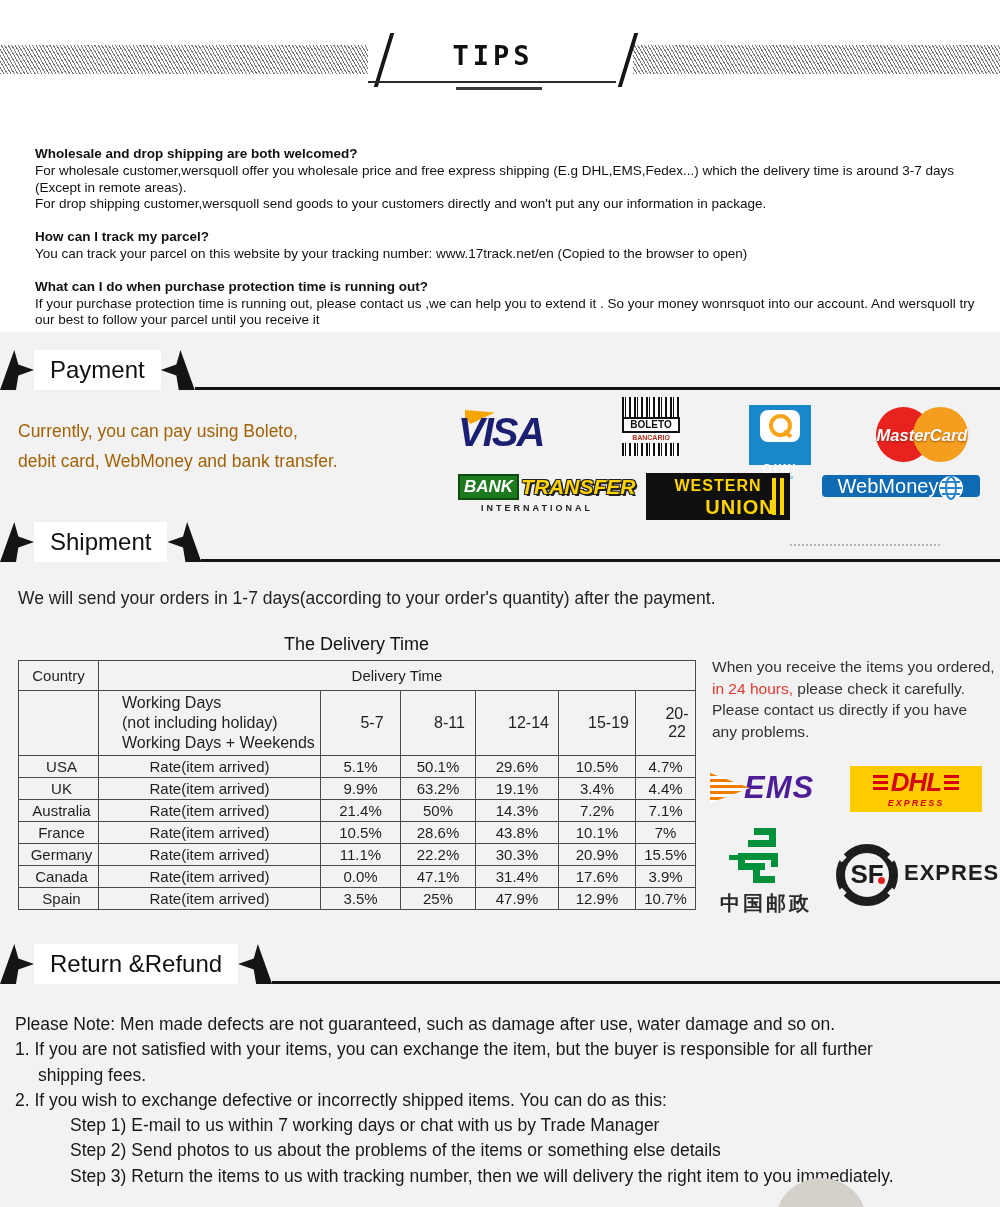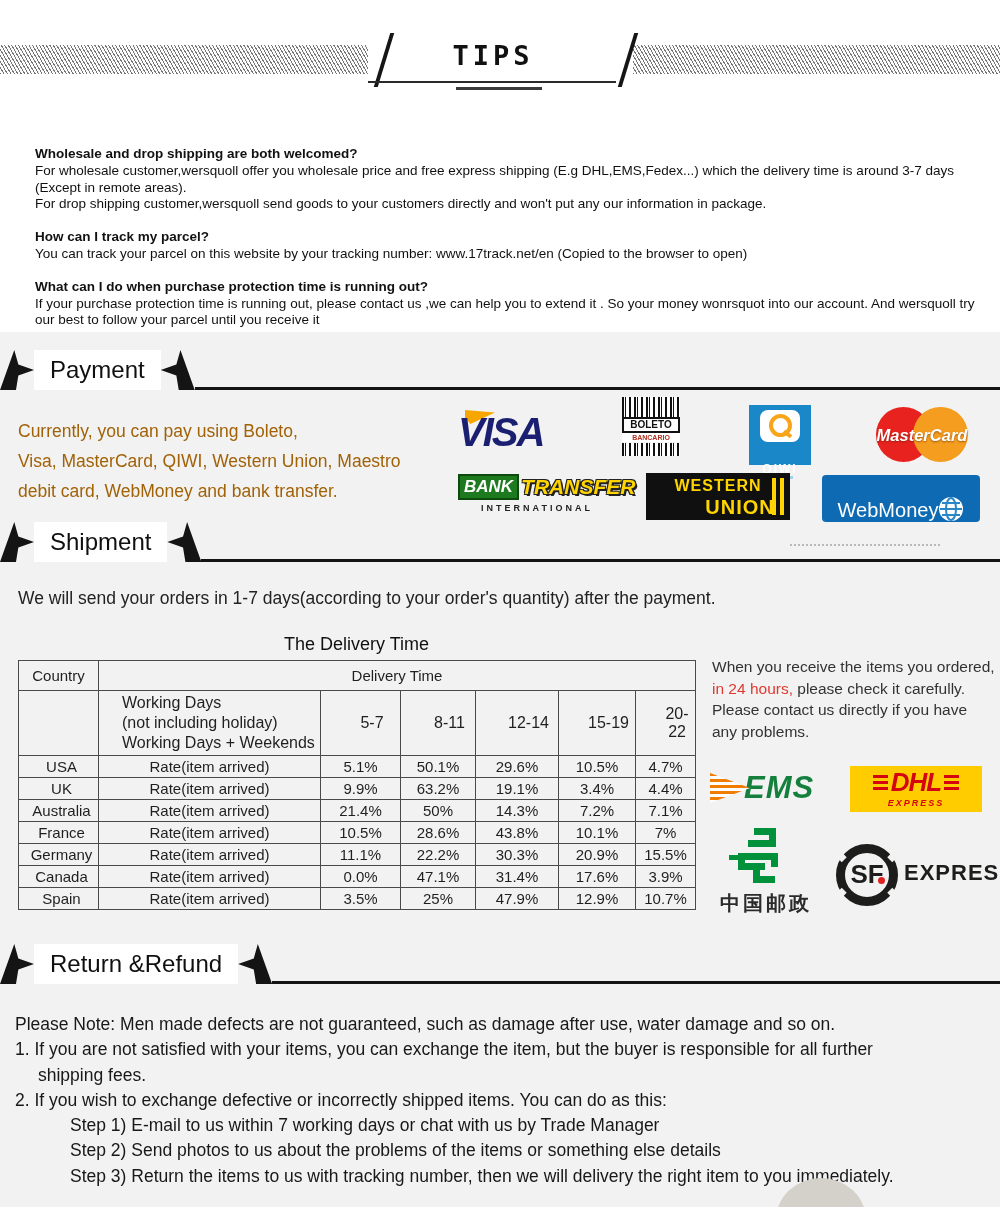--- a/index.html
+++ b/index.html
@@ -81,22 +81,22 @@
   .intl-word{font-size:9px;letter-spacing:3px;color:#222;font-weight:bold;text-align:center;margin-top:3px;}
   
   .wu{left:646px;top:473px;width:144px;height:47px;background:#101010;color:#ffd400;
       font-weight:bold;text-align:center;position:absolute;}
   .wu-l1{font-size:16px;line-height:22px;letter-spacing:1px;margin-top:2px;}
   .wu-l2{font-size:20px;line-height:20px;letter-spacing:1px;padding-left:44px;}
   .wu-bar{position:absolute;top:5px;bottom:5px;width:4px;background:#ffd400;}
   .wu-b1{right:14px;}
   .wu-b2{right:6px;}
   
-  .wm{left:822px;top:475px;width:158px;height:47px;background:#0e6ab3;border-radius:4px;
-      display:flex;align-items:flex-end;justify-content:center;}
+  .wm{left:822px;top:475px;width:158px;height:22px;background:#0e6ab3;border-radius:4px;
+      display:flex;align-items:flex-start;justify-content:center;}
   .wm-word{color:#fff;font-size:20px;}
   .wm-globe{flex:0 0 auto;}
 
   
   .ship-intro{position:absolute;left:18px;top:588px;font-size:17.5px;color:#222;}
   .tbl-title{position:absolute;left:18px;top:634px;width:677px;text-align:center;font-size:18px;color:#111;}
   table.delivery{position:absolute;left:18px;top:660px;border-collapse:collapse;table-layout:fixed;width:677px;}
   table.delivery td,table.delivery th{border:1px solid #4a4a4a;font-weight:normal;font-size:15px;
       color:#1f1f1f;text-align:center;vertical-align:middle;padding:0;}
   table.delivery .h1{height:30px;font-size:16px;margin-left:48px;}
@@ -105,21 +105,21 @@
   table.delivery .dr td{height:21px;}
   table.delivery .cc{text-align:center;padding-left:6px;margin-top:20px;}
 
   .notice{position:absolute;left:712px;top:656px;width:284px;font-size:15.5px;line-height:21.5px;color:#333;}
   .notice .red{color:#e0392f;}
 
   
   .ems{left:710px;top:770px;width:110px;height:36px;display:flex;align-items:center;}
   .ems-arrow{width:40px;height:30px;background:repeating-linear-gradient(180deg,#f07d00 0 3px,#fdfdfd 3px 6px);
              clip-path:polygon(0 0,100% 50%,0 100%);}
-  .ems-word{margin-left:-6px;font-style:italic;font-weight:bold;font-size:31px;color:#15803d;letter-spacing:1px;}
+  .ems-word{margin-left:-6px;font-style:italic;font-weight:bold;font-size:31px;color:#4c1d95;letter-spacing:1px;}
   .dhl{left:850px;top:766px;width:132px;height:46px;background:#fc0;position:absolute;}
   .dhl-row{display:flex;align-items:center;justify-content:center;height:32px;}
   .dhl-bars{width:15px;height:15px;background:repeating-linear-gradient(180deg,#d40511 0 3px,transparent 3px 6px);}
   .dhl-word{font-style:italic;font-weight:bold;font-size:26px;color:#d40511;margin:0 3px;letter-spacing:-1px;}
   .dhl-exp{text-align:center;font-style:italic;font-weight:bold;font-size:9px;color:#d40511;letter-spacing:2px;}
   .cpost-emblem{left:726px;top:826px;width:66px;height:64px;}
   .cpost-word{position:absolute;left:706px;top:890px;width:120px;text-align:center;
               font-weight:bold;font-size:20px;letter-spacing:3px;color:#2b2b2b;}
   .sf{left:836px;top:844px;width:62px;height:62px;position:absolute;}
   .sf-ring{position:absolute;inset:0;border:9px solid #1d1d1b;border-radius:50%;}
@@ -168,21 +168,20 @@
 
   <div class="banner" style="top:350px;">
     <div class="b-arrow-l"></div>
     <div class="b-label">Payment</div>
     <div class="b-arrow-r"></div>
     <div class="b-line"></div>
   </div>
 
   <div class="pay-text">
     <p>Currently, you can pay using Boleto,</p>
-    <p>Visa, MasterCard, QIWI, Western Union, Maestro</p>
     <p>debit card, WebMoney and bank transfer.</p>
   </div>
 
   <div class="logo visa">
     <div class="visa-wedge"></div>
     <div class="visa-word">VISA</div>
   </div>
 
   <div class="logo boleto">
     <div class="barcode bc-top"></div>

